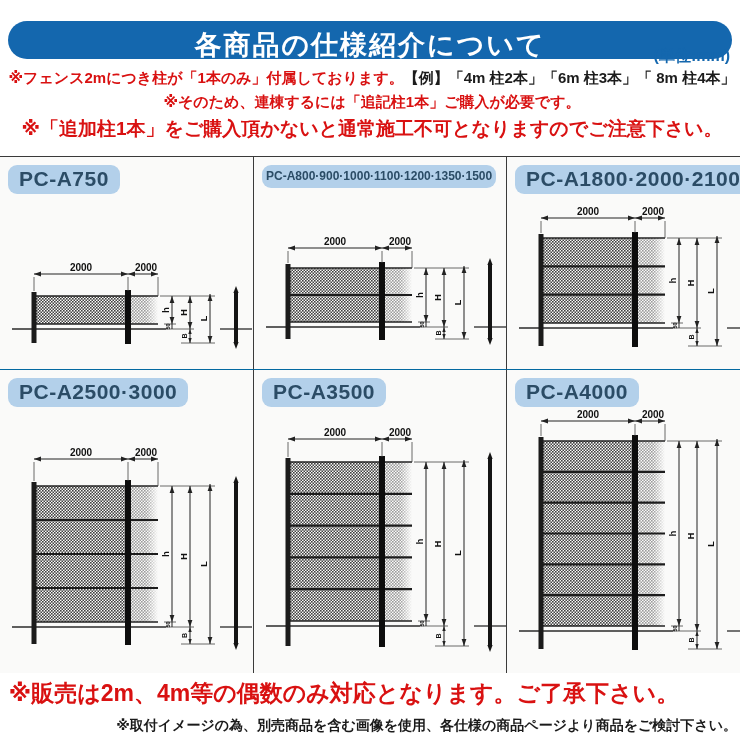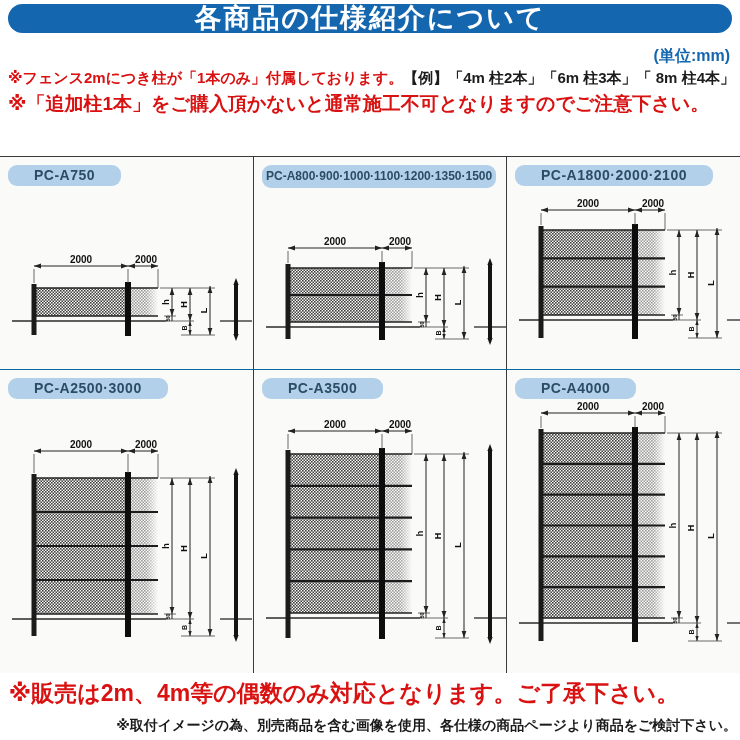--- a/index.html
+++ b/index.html
@@ -2,52 +2,52 @@
 <html style="--header-bg: #1467ae; --blue: #1467ae; --red: #d91111; --pill-bg: #b3d0ea; --pill-text: #2b4c66;"><head>
 <meta charset="utf-8">
 <style>
   html,body{margin:0;padding:0;}
   body{
     width:740px;height:740px;position:relative;background:#ffffff;
     font-family:"Liberation Sans","DejaVu Sans",sans-serif;overflow:hidden;
   }
   
   .header-bar{
-    position:absolute;left:8px;top:4px;width:724px;height:29px;
+    position:absolute;left:8px;top:21px;width:724px;height:38px;
     background:var(--header-bg,#1467ae);border-radius:19px;
-    display:flex;align-items:center;justify-content:center;
+    display:flex;align-items:flex-end;justify-content:center;
   }
   .header-bar .title{
     color:#ffffff;font-size:27px;font-weight:bold;letter-spacing:2px;line-height:1;
   }
   .unit-label{
     position:absolute;top:46px;right:10px;color:var(--blue,#1467ae);
     font-size:16px;font-weight:bold;
   }
   
-  .notices{position:absolute;left:8px;top:69px;width:728px;line-height:1.15;}
+  .notices{position:absolute;left:8px;top:69px;width:728px;line-height:1.15;text-align:center;}
   .notice-1{font-size:15px;font-weight:bold;white-space:nowrap;}
   .notice-1 .red{color:var(--red,#d91111);}
   .notice-1 .black{color:#1c1c1c;}
   .notice-2{font-size:15px;font-weight:bold;color:var(--red,#d91111);margin-top:7px;white-space:nowrap;}
   .notice-3{font-size:19px;font-weight:bold;color:var(--red,#d91111);margin-top:7px;white-space:nowrap;}
   
   .spec-grid{
     position:absolute;left:0;top:156px;width:740px;height:516px;
     display:grid;grid-template-columns:253px 253px 234px;grid-template-rows:212px 304px;
     border-top:1px solid #3a3a3a;border-bottom:1px solid #3a3a3a;box-sizing:border-box;
   }
   .panel-cell{
     background:#fafaf9;padding:6px 0 0 6px;overflow:hidden;box-sizing:border-box;
   }
   .panel-cell.col2,.panel-cell.col3{border-left:1px solid #3a3a3a;}
   .panel-cell.row2{border-top:1px solid #0369a1;}
   .pill{
     display:inline-block;background:var(--pill-bg,#b3d0ea);color:var(--pill-text,#2b4c66);
-    font-size:14px;font-weight:bold;border-radius:9px;padding:2px 26px 3px;margin:2px 0 0 2px;
+    font-size:21px;font-weight:bold;border-radius:9px;padding:2px 11px 3px;margin:2px 0 0 2px;
     white-space:nowrap;letter-spacing:0.5px;
   }
   .pill.small{font-size:12px;padding:4px 4px 5px;letter-spacing:0;}
   .diagram{margin-top:2px;}
   .diagram svg{display:block;}
   svg text{font-family:"Liberation Sans","DejaVu Sans",sans-serif;fill:#111;}
   
   .footer-notice{
     position:absolute;left:0;top:678px;width:688px;text-align:center;
     color:var(--red,#d91111);font-size:23px;font-weight:bold;white-space:nowrap;
@@ -63,20 +63,21 @@
 <div class="header-bar">
   <span class="title">各商品の仕様紹介について</span>
 </div>
 
 <div class="unit-label">(単位:mm)</div>
 
 <div class="notices">
   <div class="notice-1">
     <span class="red">※フェンス2mにつき柱が「1本のみ」付属しております。</span><span class="black">【例】「4m 柱2本」「6m 柱3本」「 8m 柱4本」</span>
   </div>
+  <div class="notice-2">※そのため、連棟するには「追記柱1本」ご購入が必要です。</div>
   <div class="notice-3">※「追加柱1本」をご購入頂かないと通常施工不可となりますのでご注意下さい。</div>
 </div>
 
 <div class="spec-grid">
     <div class="panel-cell col1"><span class="pill">PC-A750</span><div class="diagram">
         <svg viewBox="0 0 246 172" width="246" height="172">
           <defs>
             <pattern id="pd0" width="3" height="3" patternUnits="userSpaceOnUse">
               <rect x="0" y="0" width="1.6" height="1.6" fill="#404040"></rect>
               <rect x="1.5" y="1.5" width="1.6" height="1.6" fill="#404040"></rect>

